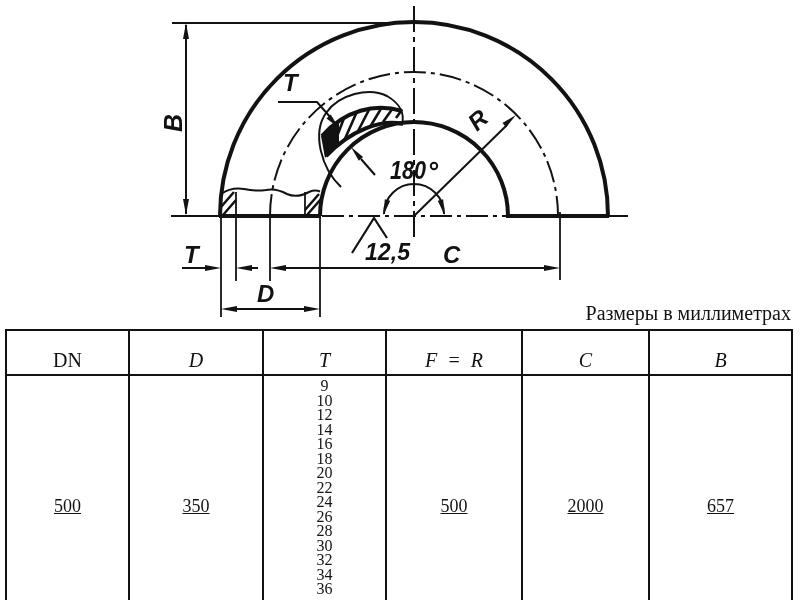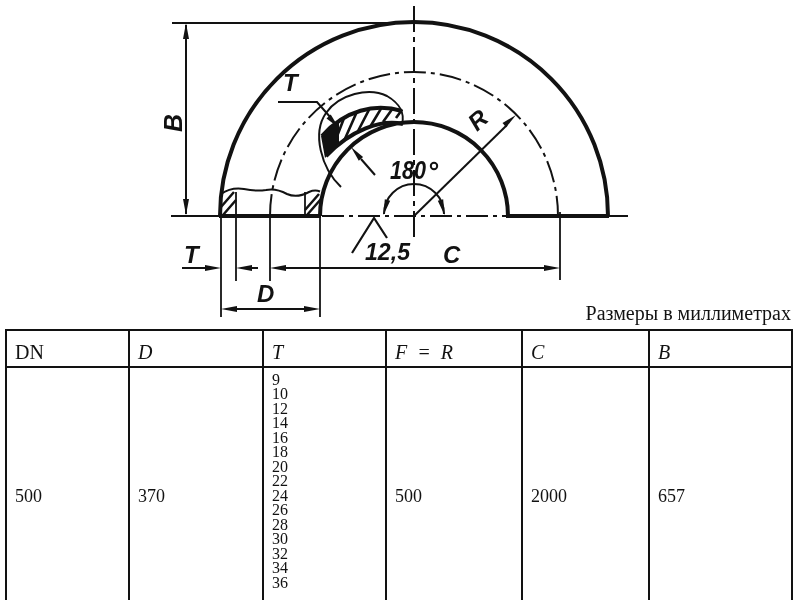--- a/index.html
+++ b/index.html
@@ -2,26 +2,26 @@
 <html><head>
 <meta charset="utf-8">
 <style>
   html,body{margin:0;padding:0;background:#ffffff;}
   .page{position:relative;width:800px;height:600px;background:#fff;overflow:hidden;
         font-family:"Liberation Serif",serif;color:#121212;}
   .caption{position:absolute;top:302px;left:0;width:791px;text-align:right;
            font-size:18px;color:#121212;}
   table.dim{position:absolute;top:329px;left:5px;border-collapse:collapse;
             table-layout:fixed;width:786px;}
-  table.dim td{border:2px solid #121212;vertical-align:middle;
-               padding:8px;font-size:18px;color:#121212;}
+  table.dim td{border:2px solid #121212;text-align:center;vertical-align:middle;
+               padding:16px;font-size:18px;color:#121212;}
   table.dim td.hd{height:25px;font-size:20px;vertical-align:bottom;padding-bottom:2px;}
   .it{font-style:italic;}
   table.dim td.tcol{font-size:16px;line-height:14.5px;padding-top:3px;}
-  table.dim td.dv div{position:relative;top:12px;}
+  table.dim td.dv div{position:relative;top:12px;text-decoration:underline;}
   .caption span{font-size:20px;text-align:center;}
 </style>
 </head>
 <body>
 <div class="page">
 
 <svg width="800" height="330" viewBox="0 0 800 330" style="position:absolute;top:0;left:0;" fill="none" stroke="#121212" stroke-linecap="butt">
 
   <path d="M220,216 A194,194 0 0 1 608,216" stroke-width="4"></path>
 
@@ -147,21 +147,21 @@
     <td class="hd it">F&nbsp;&nbsp;=&nbsp;&nbsp;R</td>
     <td class="hd it">C</td>
     <td class="hd it">B</td>
   </tr>
 
   <tr style="height:234px;">
     <td class="dv">
             <div>500</div>
           </td>
     <td class="dv">
-            <div>370</div>
+            <div>350</div>
           </td>
     <td class="tcol">9<br>10<br>12<br>14<br>16<br>18<br>20<br>22<br>24<br>26<br>28<br>30<br>32<br>34<br>36</td>
     <td class="dv">
             <div>500</div>
           </td>
     <td class="dv">
             <div>2000</div>
           </td>
     <td class="dv">
             <div>657</div>

